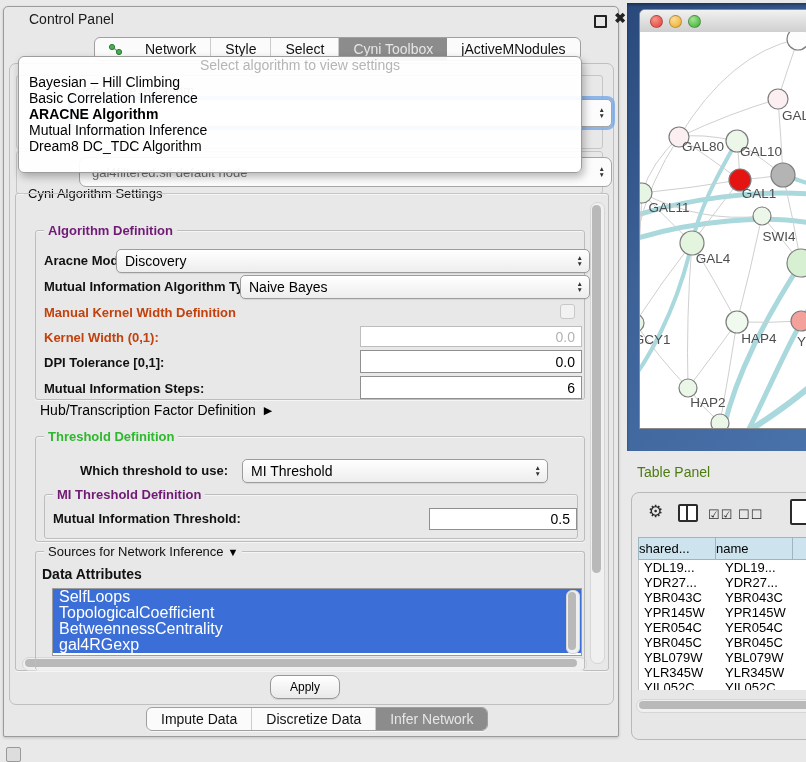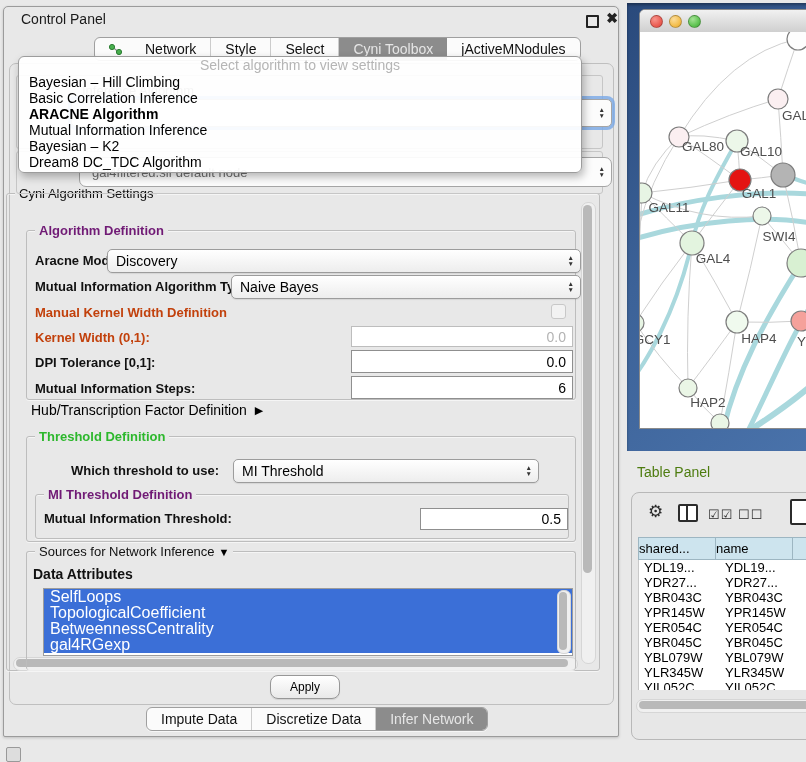--- a/index.html
+++ b/index.html
@@ -10,21 +10,21 @@
     -webkit-font-smoothing:antialiased;
   }
   .abs{position:absolute;}
 
   
   .cp-window{
     left:3px;top:6px;width:614px;height:729px;
     background:#e8e8e8;border:1px solid #9b9b9b;border-radius:5px 5px 2px 2px;
     box-shadow:0 1px 3px rgba(0,0,0,.18);
   }
-  .cp-titlebar{left:8px;top:0;width:100%;height:24px;}
+  .cp-titlebar{left:16px;top:0;width:100%;height:24px;}
   .cp-title{left:9px;top:4px;font-size:14px;color:#1a1a1a;}
   .win-float{right:27px;top:8px;width:9px;height:9px;border:2px solid #222;border-radius:1px;}
   .win-close{right:8px;top:3px;font-size:14px;font-weight:bold;color:#222;}
 
   
   .seg{display:flex;height:22px;border:1px solid #9f9f9f;border-radius:6px;
        background:#fbfbfb;overflow:hidden;box-shadow:0 1px 0 rgba(255,255,255,.6);}
   .seg .tab{display:flex;align-items:center;gap:23px;padding:0 14px;font-size:14px;color:#111;
        border-right:1px solid #cccccc;white-space:nowrap;}
   .seg .tab:last-child{border-right:none;}
@@ -180,25 +180,24 @@
         <span>▼</span>
     </span>
   </div>
 
   <div class="abs algo-dropdown">
     <div class="algo-prompt">Select algorithm to view settings</div>
     <div class="algo-item">Bayesian – Hill Climbing</div>
     <div class="algo-item">Basic Correlation Inference</div>
     <div class="algo-item selected">ARACNE Algorithm</div>
     <div class="algo-item">Mutual Information Inference</div>
-    <div class="algo-item">Bayesian – K2</div>
     <div class="algo-item">Dream8 DC_TDC Algorithm</div>
   </div>
 
-  <div class="abs fieldset" style="left:2px;top:186px;width:592px;height:476px;">
+  <div class="abs fieldset" style="left:11px;top:186px;width:592px;height:476px;">
     <span class="legend">Cyni Algorithm Settings</span>
 
     <div class="abs sbtrack" style="left:574px;top:8px;width:13px;height:460px;">
       <div class="sbthumb" style="left:1px;top:2px;width:9px;height:368px;"></div>
     </div>
 
     <div class="abs sbtrack" style="left:6px;top:463px;width:563px;height:12px;">
       <div class="sbthumb" style="left:2px;top:1px;width:552px;height:8px;"></div>
     </div>
 

